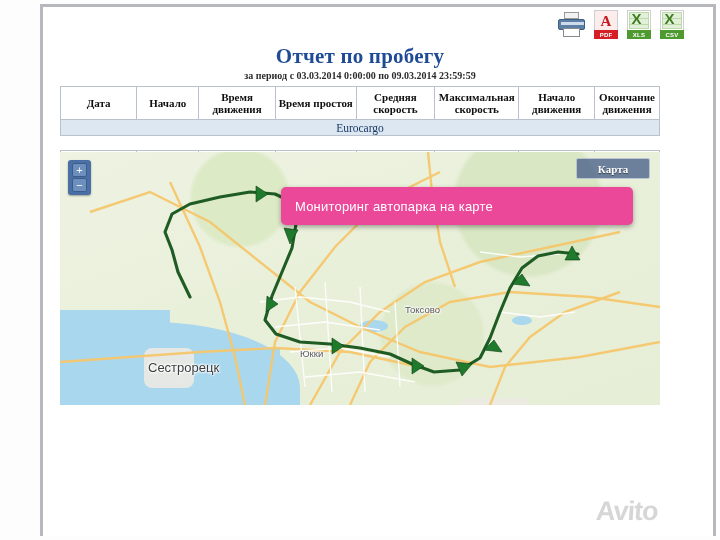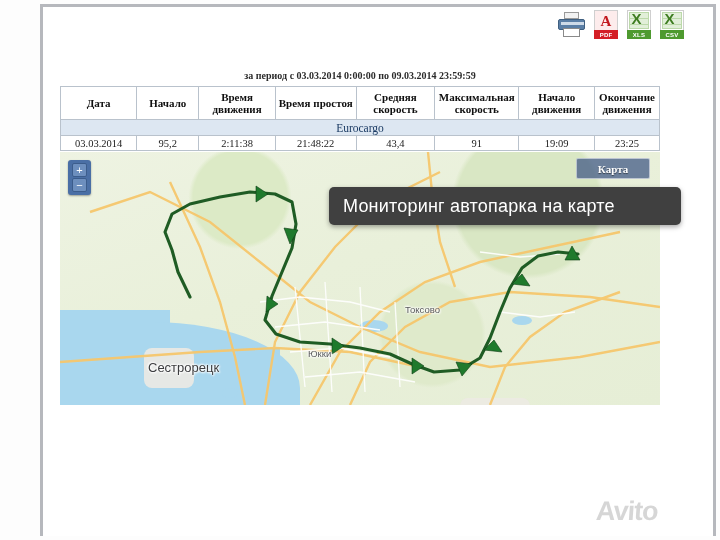--- a/index.html
+++ b/index.html
@@ -92,42 +92,42 @@
   .w-lake2{left:452px;top:164px;width:20px;height:9px;border-radius:50%;}
   .w-lake3{left:162px;top:236px;width:16px;height:10px;border-radius:50%;}
 
   .city{position:absolute;background:#eceae3;border-radius:2px;opacity:.9;}
   .cty-vsev{left:400px;top:246px;width:70px;height:42px;border-radius:8px;}
   .cty-sest{left:84px;top:196px;width:50px;height:40px;border-radius:8px;}
 
   .maplbl{position:absolute;font-family:"Liberation Sans",sans-serif;color:#58595b;
           text-shadow:0 0 2px #fff,0 0 3px #fff,1px 1px 2px #fff,-1px -1px 2px #fff;white-space:nowrap;}
   .lbl-sest{left:72px;top:208px;font-size:13px;color:#3c3d3f;padding-left:16px;}
-  .lbl-yukki{left:248px;top:196px;font-size:9.5px;}
+  .lbl-yukki{left:240px;top:196px;font-size:9.5px;}
   .lbl-toks{left:345px;top:152px;font-size:9.5px;}
 
   .routeSvg{position:absolute;left:0;top:0;width:600px;height:253px;}
 
   
   .zoomctl{position:absolute;left:8px;top:8px;width:19px;background:#4a6fa5;
            border-radius:3px;padding:2px;box-shadow:0 1px 2px rgba(0,0,0,.35);}
   .zoomctl div{width:15px;height:14px;margin:1px auto;background:#6d8fbe;border:1px solid #3c5d8c;
     color:#fff;font-family:"Liberation Sans",sans-serif;font-size:11px;line-height:12px;text-align:center;
     border-radius:2px;cursor:pointer;box-sizing:border-box;}
   .mapbtn{position:absolute;right:10px;top:6px;min-width:72px;height:19px;background:rgba(60,85,130,.72);
     border:1px solid rgba(255,255,255,.55);border-radius:2px;color:#fff;font-family:"Liberation Serif",serif;
     font-size:11px;font-weight:bold;display:flex;align-items:center;justify-content:center;cursor:pointer;
     text-shadow:0 1px 1px rgba(0,0,0,.5);}
 
   
   .banner{
     position:absolute;left:281px;top:187px;width:352px;height:38px;
-    background:#404040;border-radius:5px;display:flex;align-items:center;padding-left:14px;
+    background:#ec4899;border-radius:5px;display:flex;align-items:center;padding-left:14px;
     box-sizing:border-box;box-shadow:0 2px 5px rgba(0,0,0,.35);
-    color:#ffffff;font-family:"Liberation Sans",sans-serif;font-size:18px;letter-spacing:.2px;margin-left:48px;
+    color:#ffffff;font-family:"Liberation Sans",sans-serif;font-size:13px;letter-spacing:.2px;
   }
 
   .watermark{
     position:absolute;left:596px;top:496px;font-family:"Liberation Sans",sans-serif;
     font-size:27px;font-weight:bold;color:rgba(120,120,120,.30);letter-spacing:-1px;
     transform:skewX(-4deg);pointer-events:none;
   }
 </style>
 </head>
 <body>
@@ -156,48 +156,39 @@
       <div class="band">XLS</div>
     </div>
     <div class="doc xl">
       <div class="sheet"></div>
       <div class="grid"></div>
       <div class="xmark">X</div>
       <div class="band">CSV</div>
     </div>
   </div>
 
+  <div class="title">Отчет по пробегу</div>
   <div class="subtitle">за период с 03.03.2014 0:00:00 по 09.03.2014 23:59:59</div>
 
   <table class="rep">
     <thead>
       <tr>
         <th class="c-date"><span>Дата</span></th>
         <th class="c-probeg"><span>Начало</span></th>
         <th class="c-move"><span>Время</span><br><span>движения</span></th>
         <th class="c-idle"><span>Время простоя</span></th>
         <th class="c-avg"><span>Средняя</span><br><span>скорость</span></th>
         <th class="c-max"><span>Максимальная</span><br><span>скорость</span></th>
         <th class="c-start"><span>Начало</span><br><span>движения</span></th>
         <th class="c-end"><span>Окончание</span><br><span>движения</span></th>
       </tr>
     </thead>
     <tbody>
       <tr class="group">
         <td colspan="8">Eurocargo</td>
-      </tr>
-      <tr>
-        <td>03.03.2014</td>
-        <td>95,2</td>
-        <td>2:11:38</td>
-        <td>21:48:22</td>
-        <td>43,4</td>
-        <td>91</td>
-        <td>19:09</td>
-        <td>23:25</td>
       </tr>
       <tr class="maprow">
           <td colspan="8"></td>
         </tr>
       <tr>
         <td>04.03.2014</td>
         <td>316</td>
         <td>6:00:44</td>
         <td>17:59:16</td>
         <td>52,6</td>

